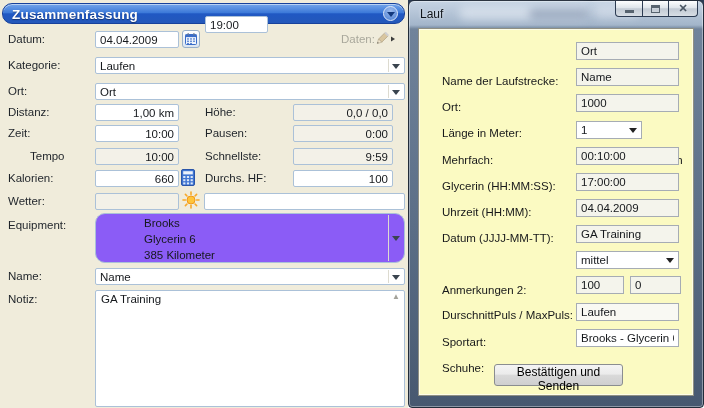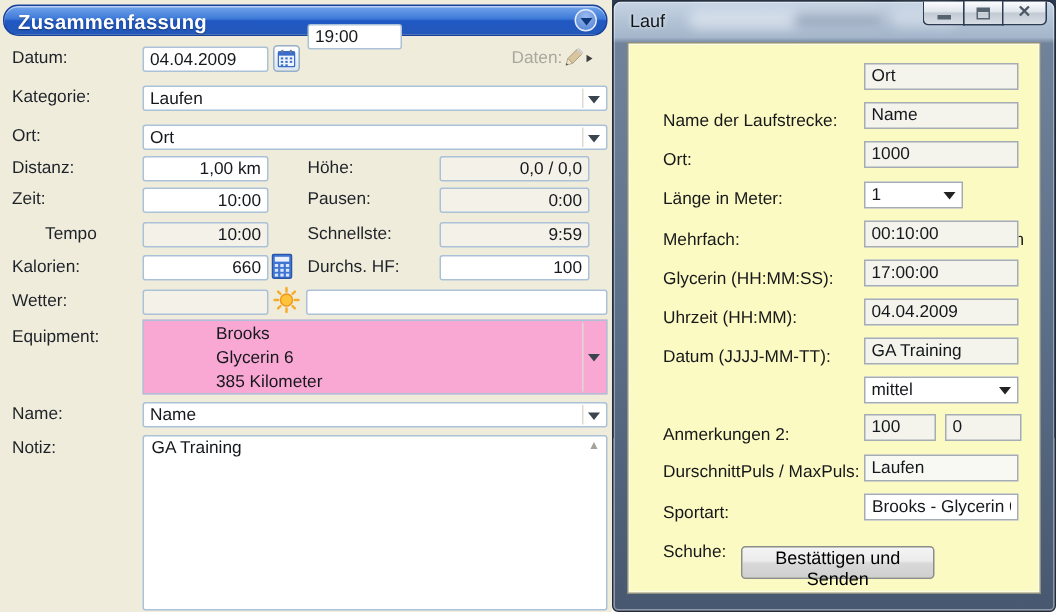--- a/index.html
+++ b/index.html
@@ -34,21 +34,21 @@
   .combo .csep { position:absolute; right:15px; top:1px; bottom:1px; width:1px; background:#dddbd0; }
   .combo .carr { position:absolute; right:4px; top:50%; margin-top:-2px; width:0; height:0;
                  border:4px solid transparent; border-top:5px solid #3a444f; }
 
   .icon-btn { position:absolute; width:18px; height:18px; border:1px solid #98afc9; border-radius:3px;
               background:linear-gradient(180deg,#ffffff,#dbe5f0); cursor:pointer;
               display:flex; align-items:center; justify-content:center; }
   .plain-ic { position:absolute; cursor:pointer; }
 
   .equip-box { position:absolute; left:95px; top:213px; width:310px; height:50px; border:1px solid #abc1d8;
-               border-radius:0; background:#f9a8d4; cursor:pointer; }
+               border-radius:10px; background:#8b5cf6; cursor:pointer; }
   .equip-lines { position:absolute; left:48px; top:1px; font-size:11.5px; color:#15181c; line-height:16px; }
   .equip-box .csep { position:absolute; right:15px; top:1px; bottom:1px; width:1px; background:#dddbd0; }
   .equip-box .carr { position:absolute; right:4px; top:22px; width:0; height:0;
                      border:4px solid transparent; border-top:5px solid #3a444f; }
 
   #notiz-area { position:absolute; left:95px; top:290px; width:310px; height:117px; border:1px solid #abc1d8;
                 border-radius:2px; background:#fff; font-family:inherit; font-size:11.5px; color:#15181c;
                 padding:2px 5px; resize:none; outline:none; }
   .notiz-up { position:absolute; left:392px; top:292px; font-size:8px; color:#a3a29a; cursor:pointer; }
 

